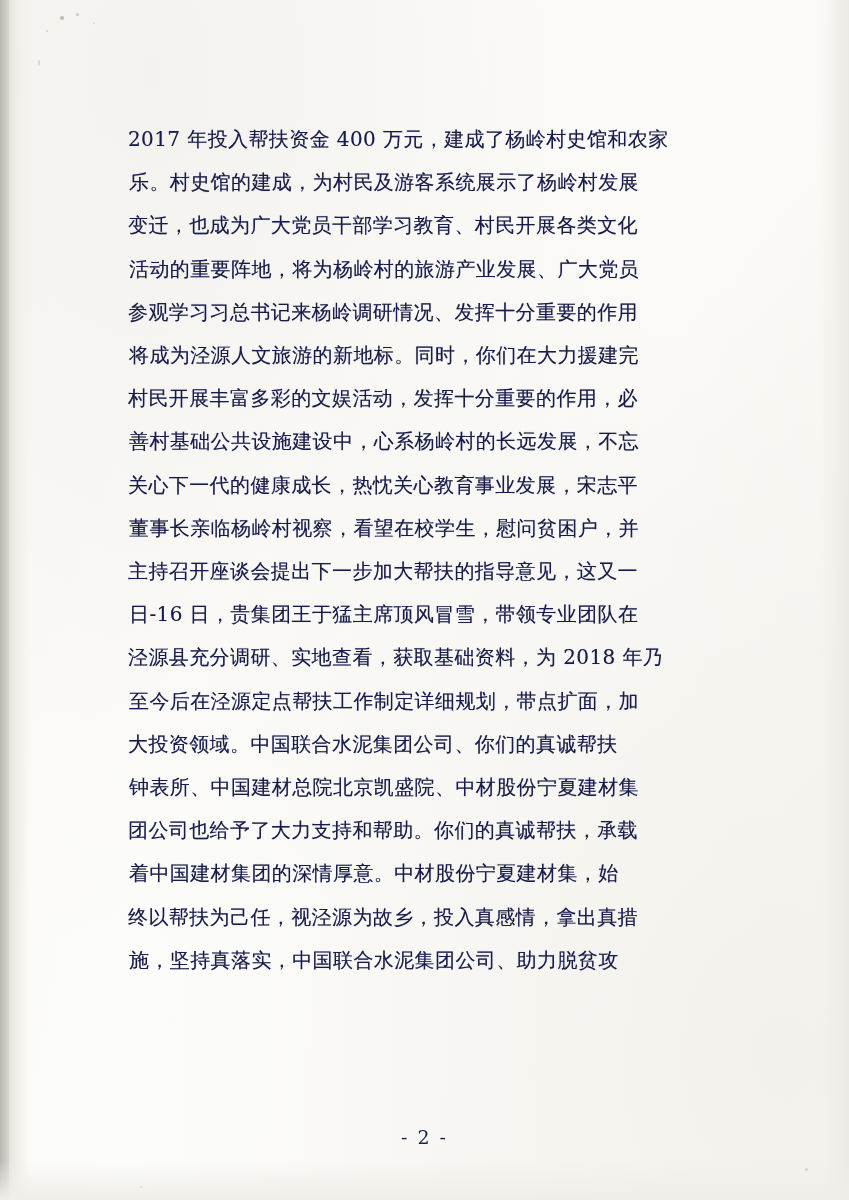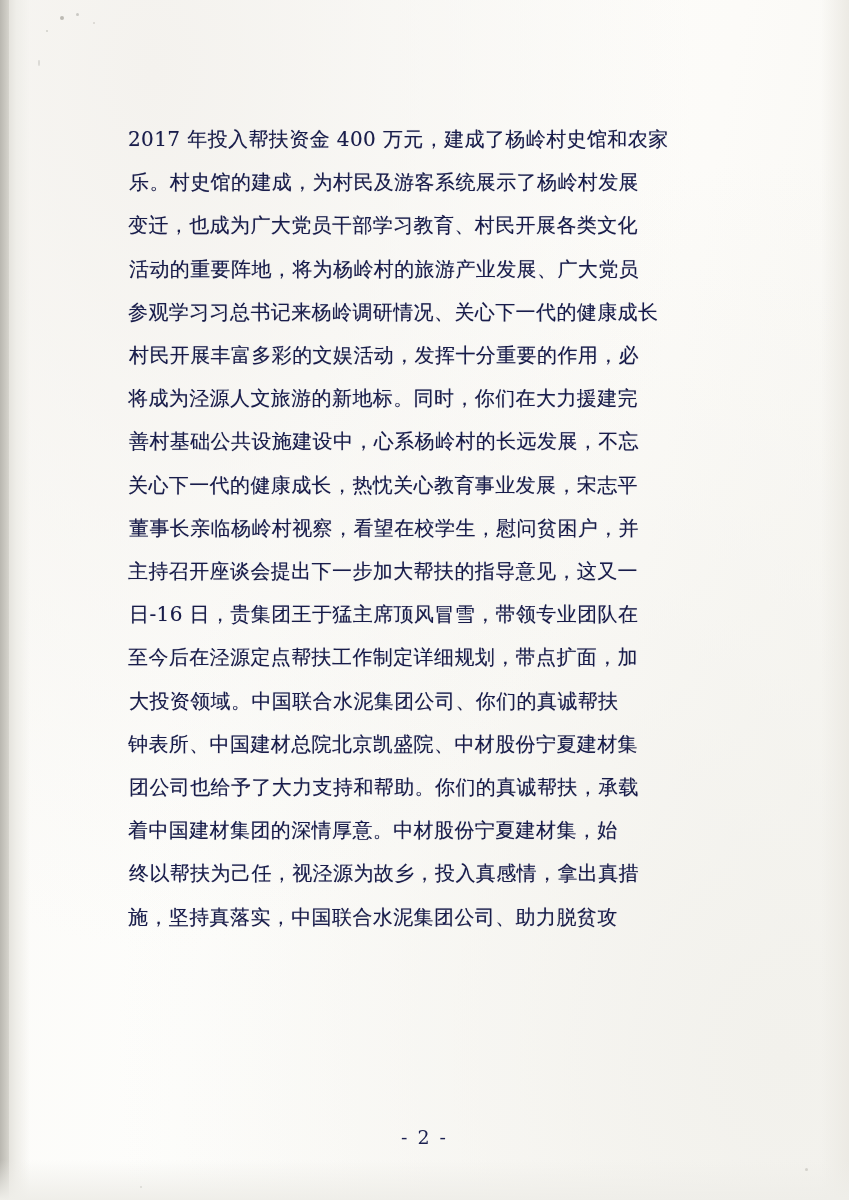--- a/index.html
+++ b/index.html
@@ -121,28 +121,29 @@
   <div class="speckle sp4"></div>
   <div class="speckle sp5"></div>
   <div class="speckle sp6"></div>
   <div class="speckle sp7"></div>
 
   <div id="letter-body">
     <div class="line indent">2017 年投入帮扶资金 400 万元，建成了杨岭村史馆和农家</div>
     <div class="line">乐。村史馆的建成，为村民及游客系统展示了杨岭村发展</div>
     <div class="line">变迁，也成为广大党员干部学习教育、村民开展各类文化</div>
     <div class="line">活动的重要阵地，将为杨岭村的旅游产业发展、广大党员</div>
-    <div class="line">参观学习习总书记来杨岭调研情况、关心下一代的健康成长</div>
+    <div class="line">参观学习习总书记来杨岭调研情况、发挥十分重要的作用</div>
+    <div class="line">将成为泾源人文旅游的新地标。同时，你们在大力援建完</div>
     <div class="line">村民开展丰富多彩的文娱活动，发挥十分重要的作用，必</div>
-    <div class="line">将成为泾源人文旅游的新地标。同时，你们在大力援建完</div>
     <div class="line">善村基础公共设施建设中，心系杨岭村的长远发展，不忘</div>
     <div class="line">关心下一代的健康成长，热忱关心教育事业发展，宋志平</div>
     <div class="line">董事长亲临杨岭村视察，看望在校学生，慰问贫困户，并</div>
     <div class="line">主持召开座谈会提出下一步加大帮扶的指导意见，这又一</div>
     <div class="line">日-16 日，贵集团王于猛主席顶风冒雪，带领专业团队在</div>
+    <div class="line">泾源县充分调研、实地查看，获取基础资料，为 2018 年乃</div>
     <div class="line">至今后在泾源定点帮扶工作制定详细规划，带点扩面，加</div>
     <div class="line">大投资领域。中国联合水泥集团公司、你们的真诚帮扶</div>
     <div class="line">钟表所、中国建材总院北京凯盛院、中材股份宁夏建材集</div>
     <div class="line">团公司也给予了大力支持和帮助。你们的真诚帮扶，承载</div>
     <div class="line">着中国建材集团的深情厚意。中材股份宁夏建材集，始</div>
     <div class="line">终以帮扶为己任，视泾源为故乡，投入真感情，拿出真措</div>
     <div class="line">施，坚持真落实，中国联合水泥集团公司、助力脱贫攻</div>
   </div>
 
   <div id="page-number">- 2 -</div>

